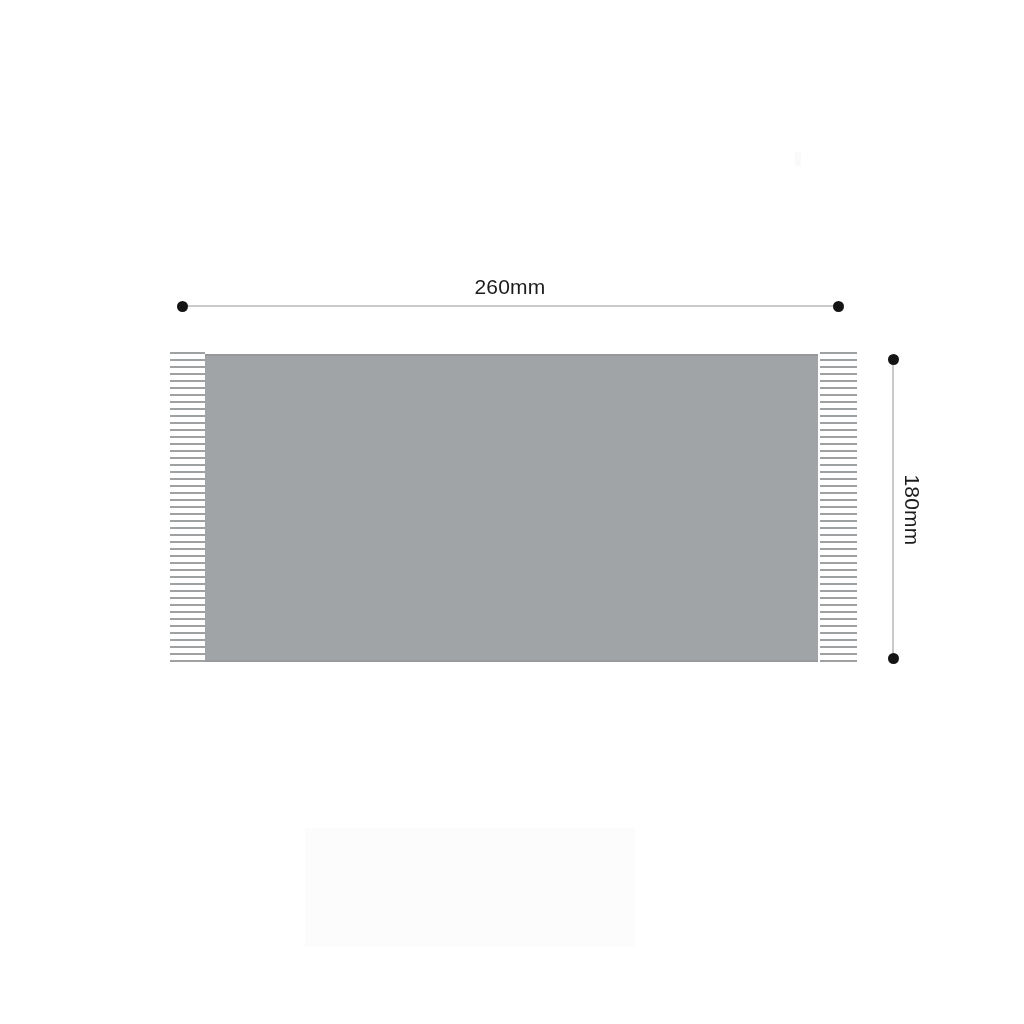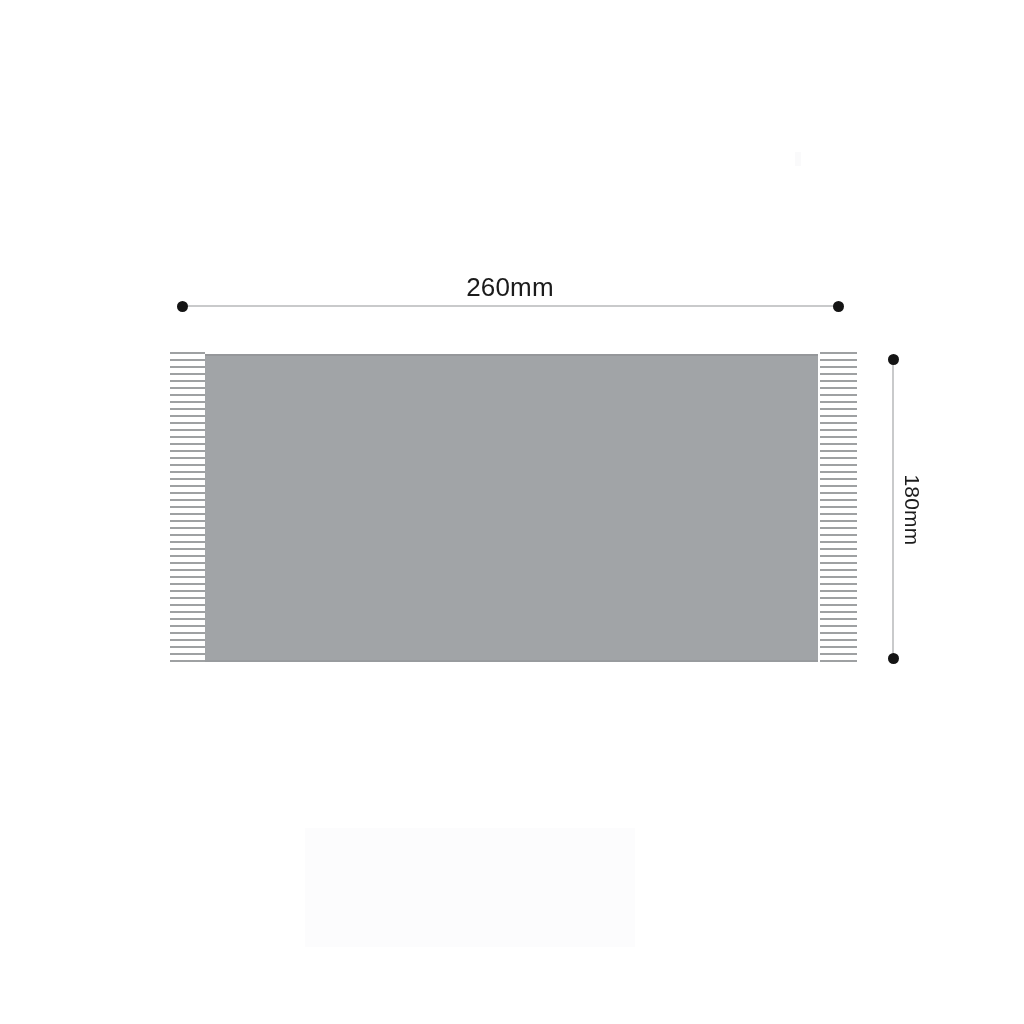--- a/index.html
+++ b/index.html
@@ -16,21 +16,21 @@
     overflow: hidden;
   }
   
   .h-dim-label {
     position: absolute;
     left: 182px;
     top: 274px;
     width: 656px;
     height: 26px;
     text-align: center;
-    font-size: 26px;
+    font-size: 21px;
     line-height: 26px;
     color: var(--label-text, #1b1b1b);
     letter-spacing: 0.2px;
   }
   .h-dim-line {
     position: absolute;
     left: 182px;
     top: 305px;
     width: 656px;
     height: 2px;

